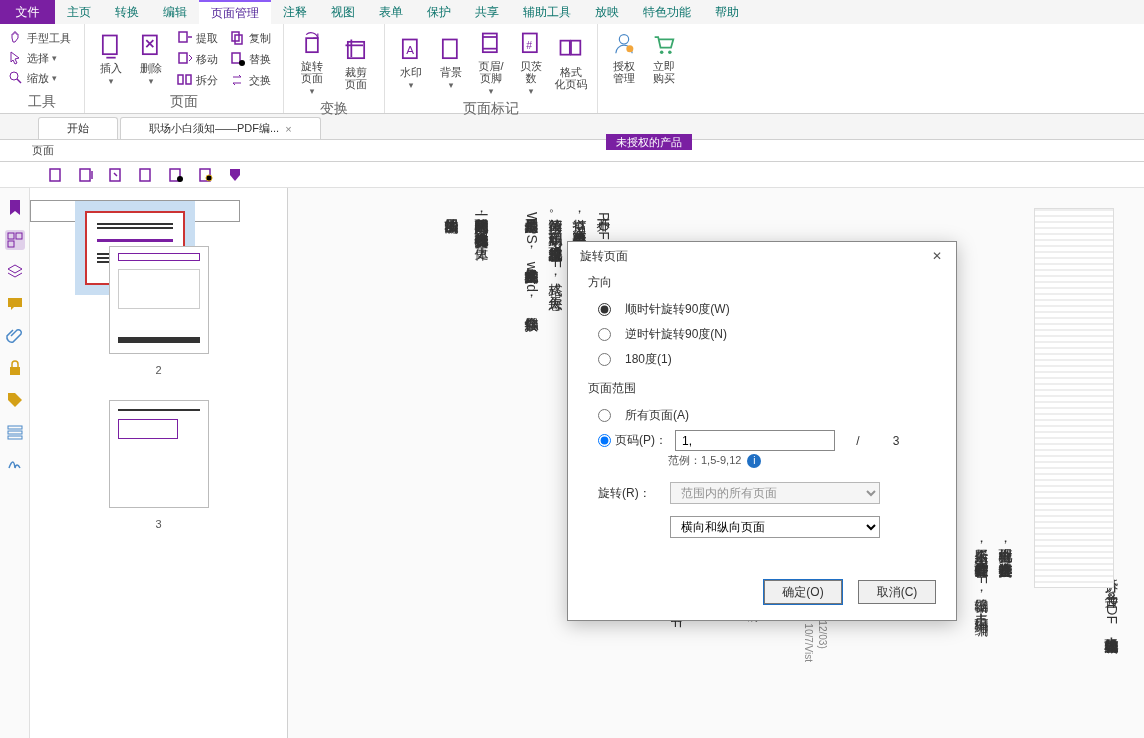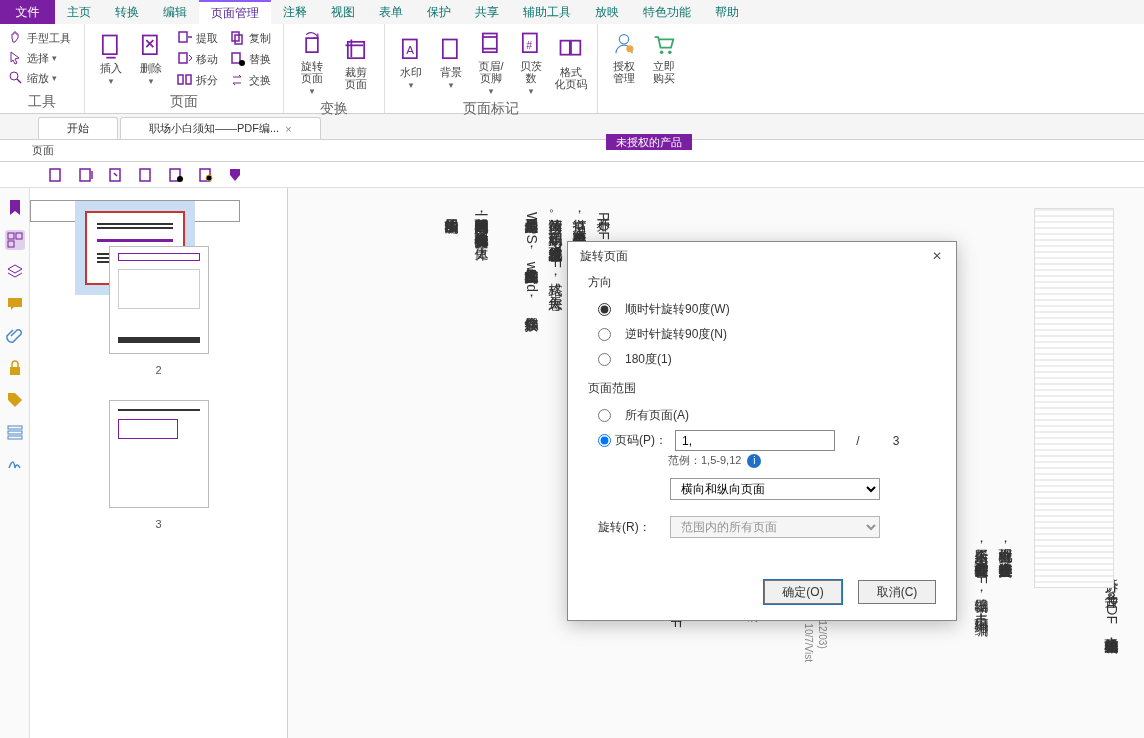--- a/index.html
+++ b/index.html
@@ -472,27 +472,27 @@
             <span>页码(P)：</span>
           </label>
         <input class="txt-input" value="1," style="">
         <span style="width:30px;text-align:center;">/</span>
         <span style="width:30px;text-align:center;">3</span>
       </div>
       <div class="hint">
           <span>范例：1,5-9,12</span>
           <span class="info-i">i</span>
         </div>
+      <div class="form-row" style="margin-top:12px;">
+        <span style="width:64px;">旋转(R)：</span>
+        <select class="sel dis" disabled=""><option>范围内的所有页面</option></select>
+      </div>
       <div class="form-row" style="margin-top:8px;">
         <span style="width:64px;"></span>
         <select class="sel"><option>横向和纵向页面</option></select>
       </div>
-      <div class="form-row" style="margin-top:12px;">
-        <span style="width:64px;">旋转(R)：</span>
-        <select class="sel dis" disabled=""><option>范围内的所有页面</option></select>
-      </div>
     </div>
   </div>
   <div class="dlg-buttons">
     <div class="btn primary">确定(O)</div>
     <div class="btn">取消(C)</div>
   </div>
 </div>
 
 </body></html>

